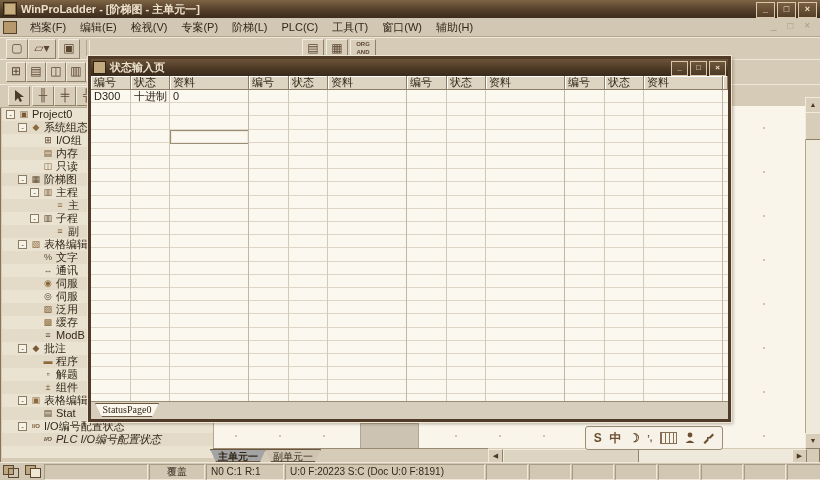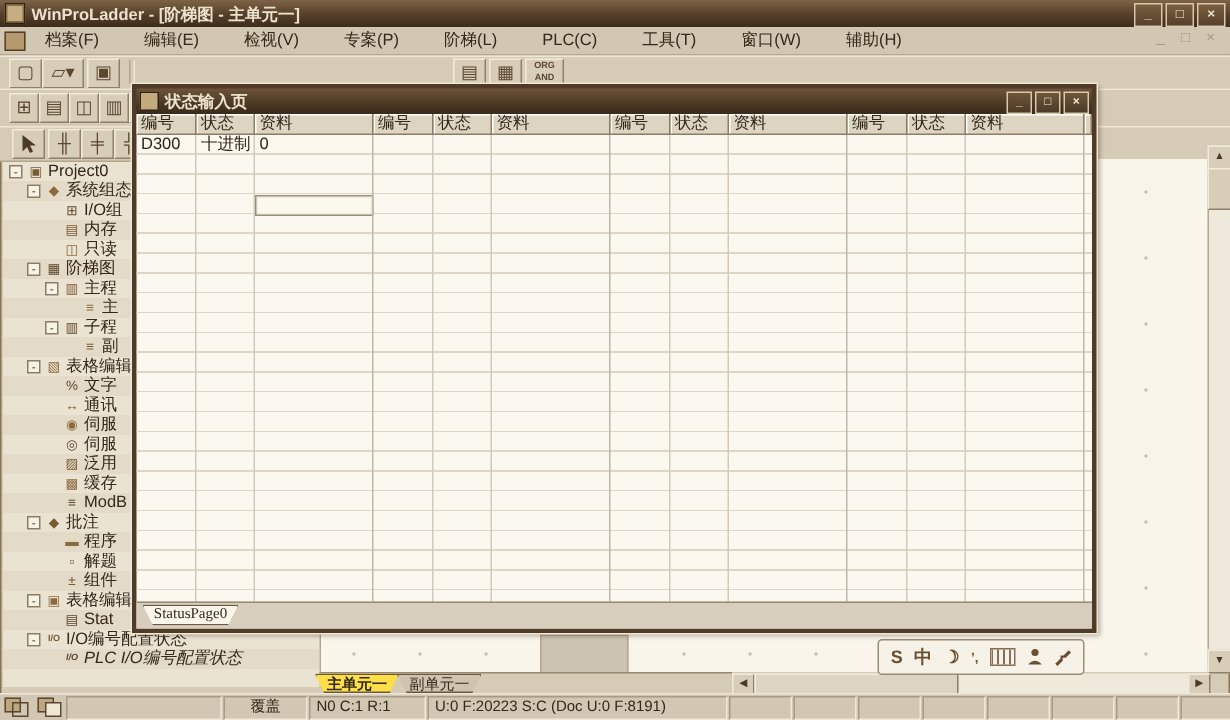--- a/index.html
+++ b/index.html
@@ -74,21 +74,21 @@
   #hsb-right{left:792px;top:449px;width:13px;height:13px;line-height:12px;}
   #hsb-thumb{position:absolute;left:503px;top:449px;width:134px;height:13px;
     background:#ded4c2;border:1px solid;border-color:#f2ebdc #8f8068 #8f8068 #f2ebdc;}
 
   
   #unit-tabs{position:absolute;left:213px;top:448px;width:275px;height:14px;
     border-top:1px solid #9a8a72;background:#d6cbb7;}
   .utab{position:absolute;top:0;height:13px;font-size:10px;line-height:13px;text-align:center;
     clip-path:polygon(0 0,100% 0,calc(100% - 6px) 100%,6px 100%);
     border:1px solid #6b5740;box-sizing:border-box;}
-  #utab-main{left:-3px;width:56px;background:#fde047;font-weight:bold;}
+  #utab-main{left:-3px;width:56px;background:#a3a3a3;font-weight:bold;}
   #utab-sub{left:52px;width:56px;background:#cfc4b0;}
 
   
   #netmon{position:absolute;left:688px;top:381px;width:120px;height:20px;z-index:5;
     background:linear-gradient(#f6efe1,#e7ddc9);border:1px solid #b3a286;border-radius:10px;
     display:flex;align-items:center;justify-content:flex-end;font-size:10px;color:#6b5132;}
   #netmon .lbl{margin-right:4px;}
   #globe-icon{width:14px;height:14px;margin-right:3px;border-radius:50%;
     border:1.5px solid #a87848;position:relative;background:#e9d9bd;}
   #globe-icon:before{content:"";position:absolute;left:50%;top:-1px;bottom:-1px;width:6px;
@@ -155,21 +155,21 @@
     <span>WinProLadder - [阶梯图 - 主单元一]</span>
     <div class="cap-btns">
       <div class="cap-btn">_</div>
       <div class="cap-btn">□</div>
       <div class="cap-btn">×</div>
     </div>
   </div>
 
   <div id="menubar">
     <div id="mdi-icon"></div>
-    <div id="menu-items" style="display:flex;gap:16px;">
+    <div id="menu-items" style="display:flex;">
         <div class="menu-item">档案(F)</div>
         <div class="menu-item">编辑(E)</div>
         <div class="menu-item">检视(V)</div>
         <div class="menu-item">专案(P)</div>
         <div class="menu-item">阶梯(L)</div>
         <div class="menu-item">PLC(C)</div>
         <div class="menu-item">工具(T)</div>
         <div class="menu-item">窗口(W)</div>
         <div class="menu-item">辅助(H)</div>
       </div>

